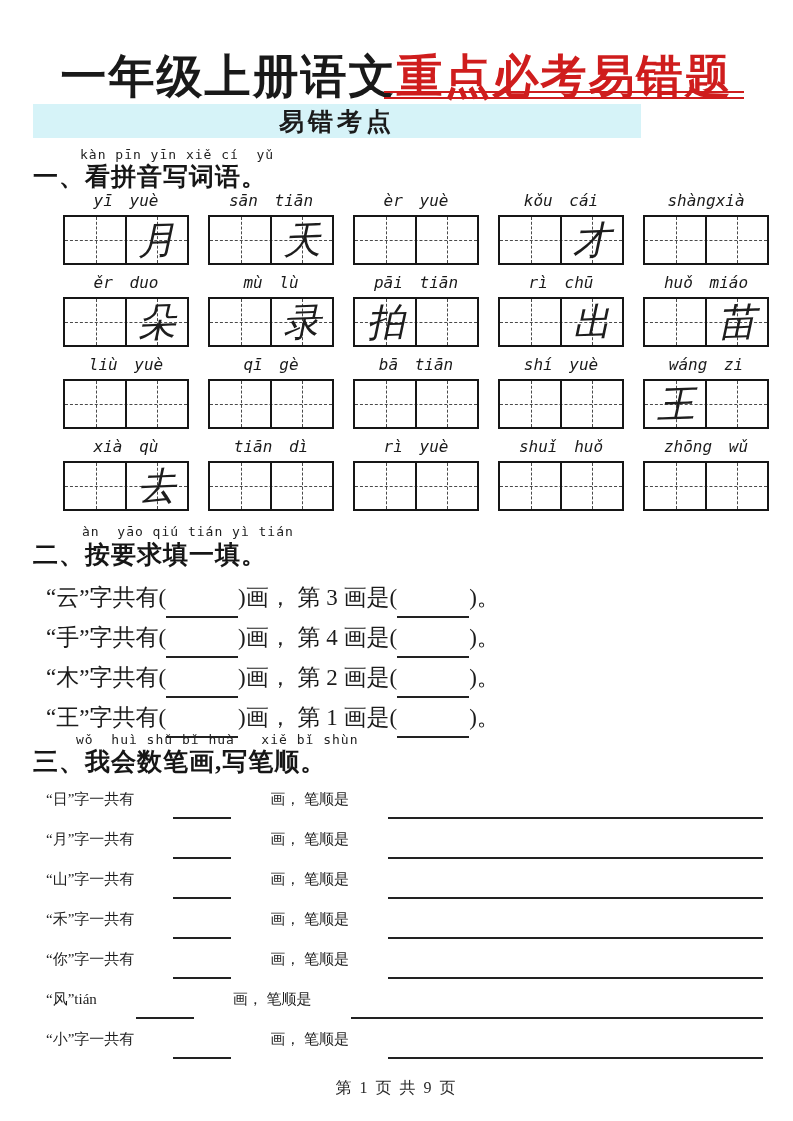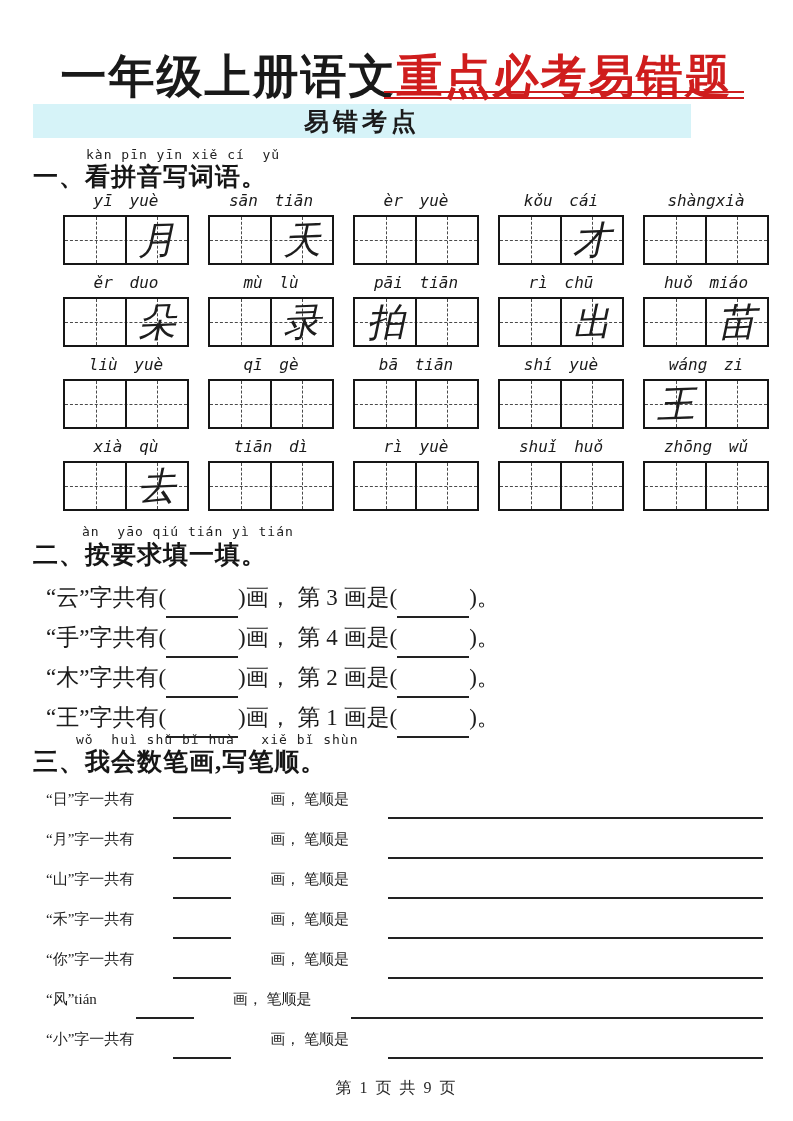--- a/index.html
+++ b/index.html
@@ -8,21 +8,21 @@
 
   
   .title{position:absolute;top:34px;left:0;width:100%;text-align:center;
          font-size:46px;font-weight:800;letter-spacing:2px;white-space:nowrap;margin-top:12px;}
   .title .black{color:#191919;}
   .title .red{color:#cf1d1d;}
   .title-underline{position:absolute;left:384px;top:91px;width:360px;height:4px;
          border-top:2px solid #cf1d1d;border-bottom:2px solid #cf1d1d;}
 
   
-  .banner{position:absolute;left:33px;top:104px;width:658px;height:34px;background:#d6f3f8;
+  .banner{position:absolute;left:33px;top:104px;width:608px;height:34px;background:#d6f3f8;
           display:flex;align-items:center;justify-content:center;}
   .banner span{font-size:25px;font-weight:600;letter-spacing:4px;color:#1b1b1b;}
 
   
   .pinyin-small{position:absolute;font-family:"DejaVu Sans Mono","Liberation Mono",monospace;
           font-size:13px;color:#222;letter-spacing:1px;white-space:pre;}
   .sec-heading{position:absolute;font-size:25px;font-weight:600;letter-spacing:1px;color:#161616;white-space:nowrap;}
 
   
   .grid{position:absolute;left:63px;top:189px;display:grid;
@@ -61,21 +61,21 @@
 
 <div class="page">
 
   <div class="title"><span class="black">一年级上册语文</span><span class="red">重点必考易错题</span></div>
   <div class="title-underline"></div>
 
   <div class="banner">
       <span>易错考点</span>
     </div>
 
-  <div class="pinyin-small" style="left:86px;top:147px;">kàn pīn yīn xiě cí  yǔ</div>
+  <div class="pinyin-small" style="left:80px;top:147px;">kàn pīn yīn xiě cí  yǔ</div>
   <div class="sec-heading" style="left:33px;top:160px;">一、看拼音写词语。</div>
 
   <div class="grid">
     <div class="word">
         <div class="pinyin">yī yuè</div>
         <div class="pair">
           <i class="dv1"></i>
           <i class="dv2"></i>
           <i class="dh"></i>
           <i class="mid"></i>

